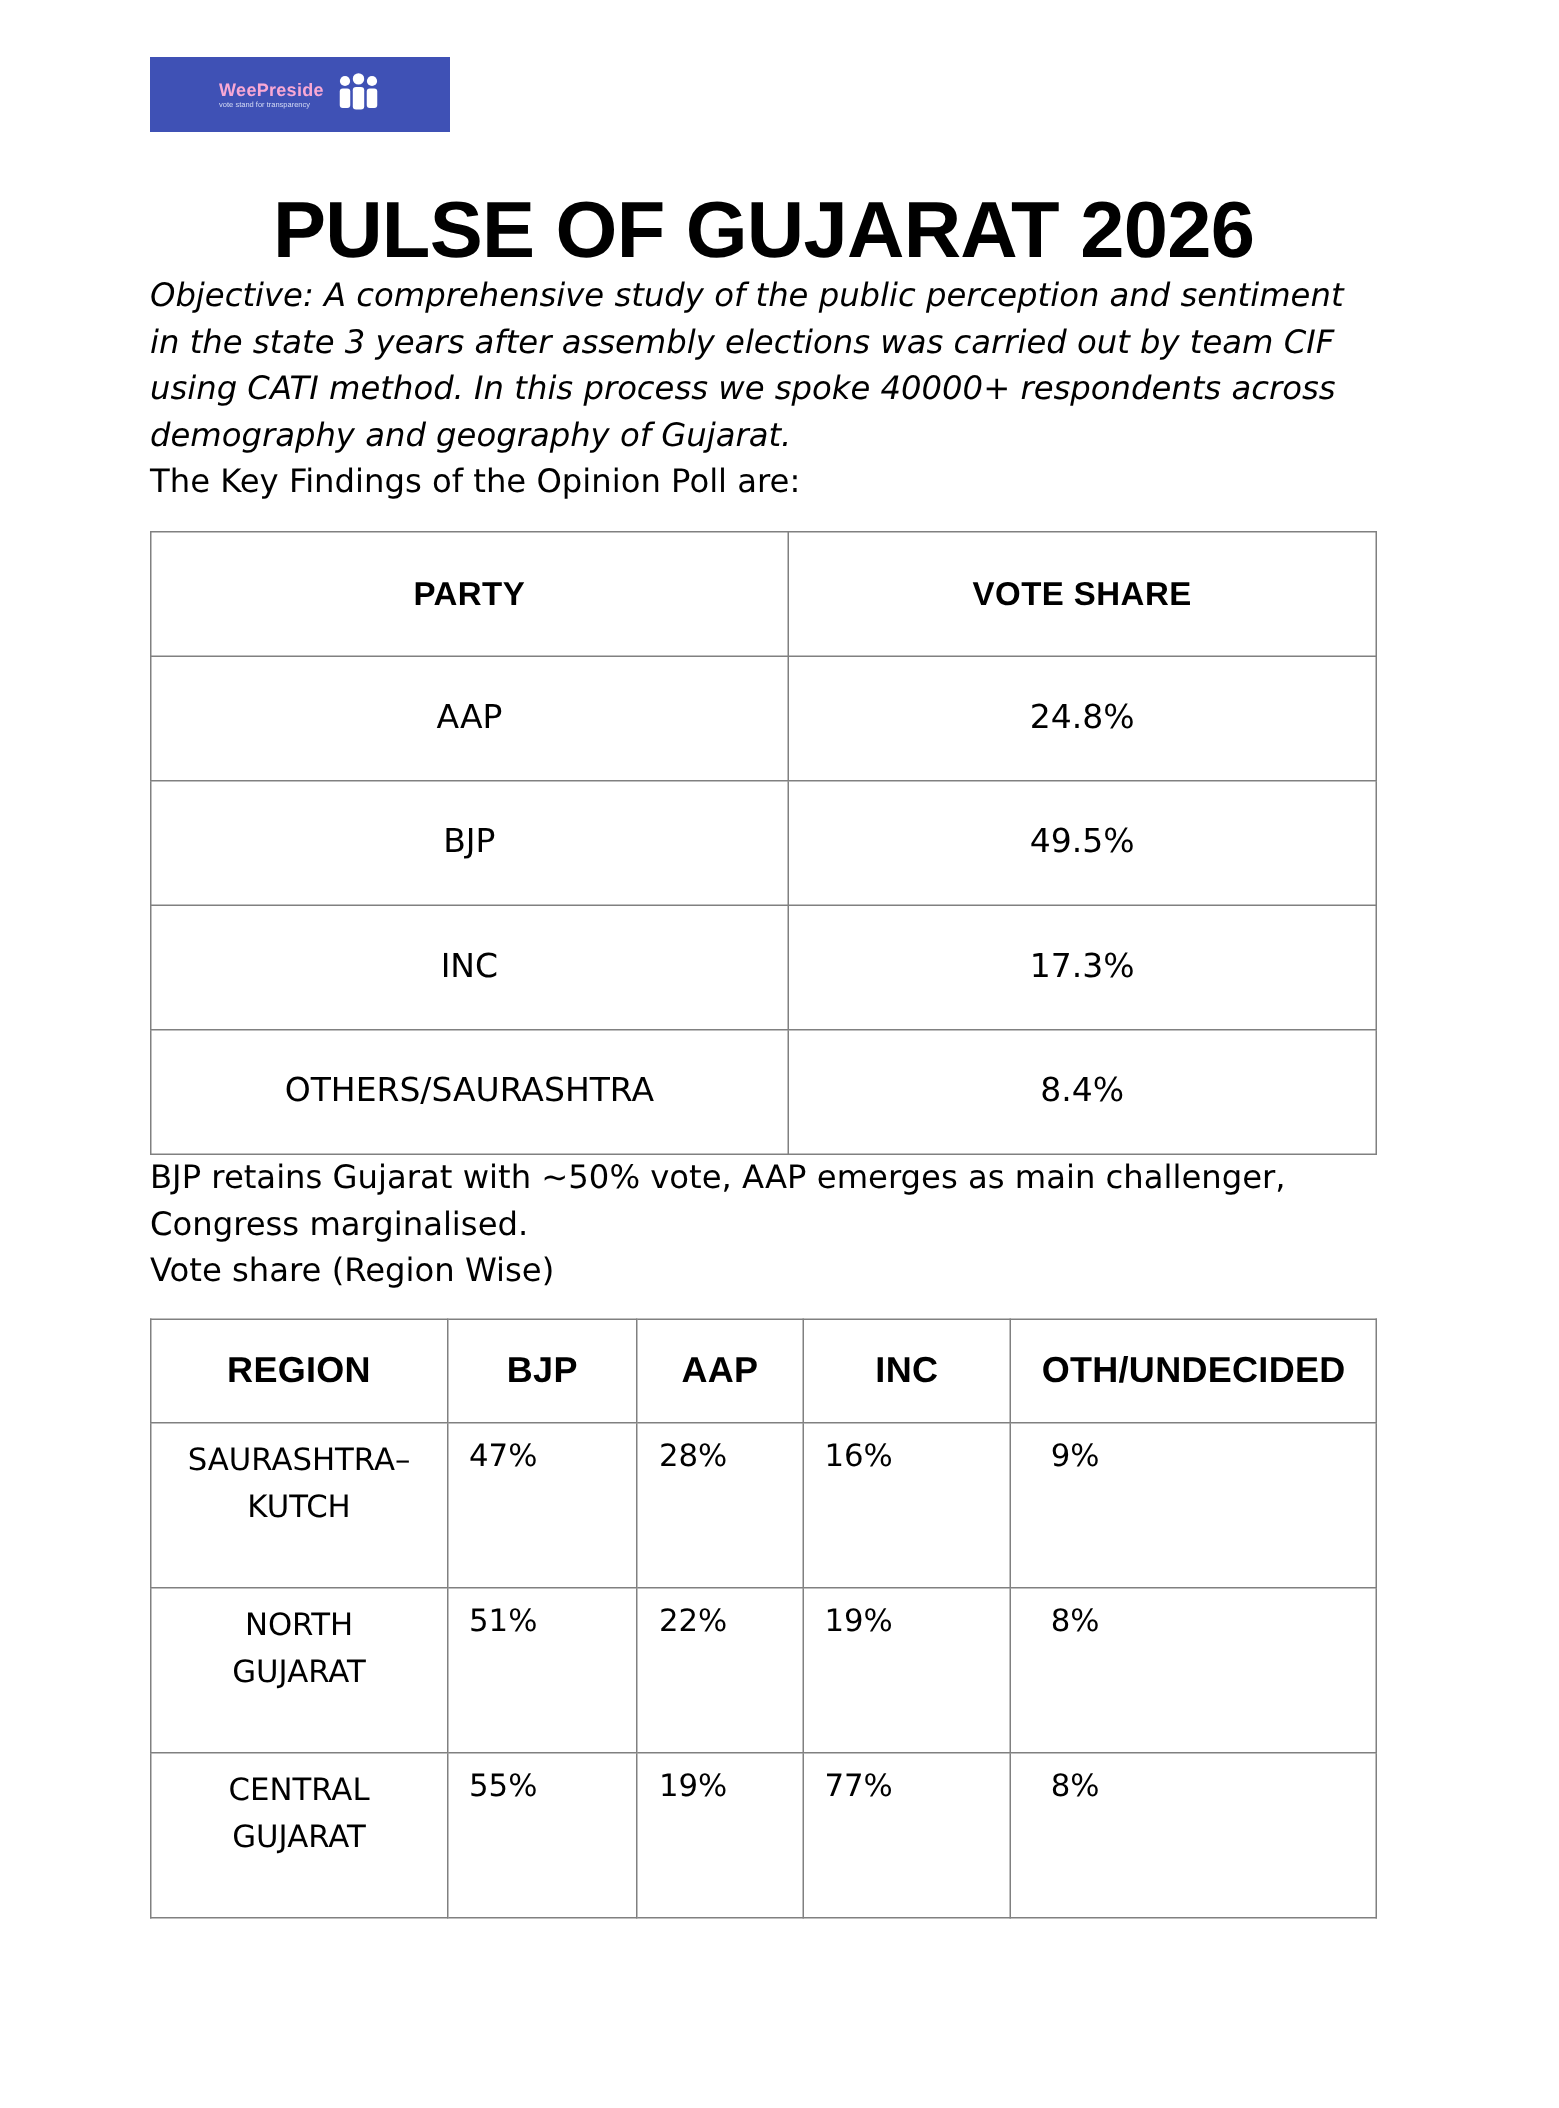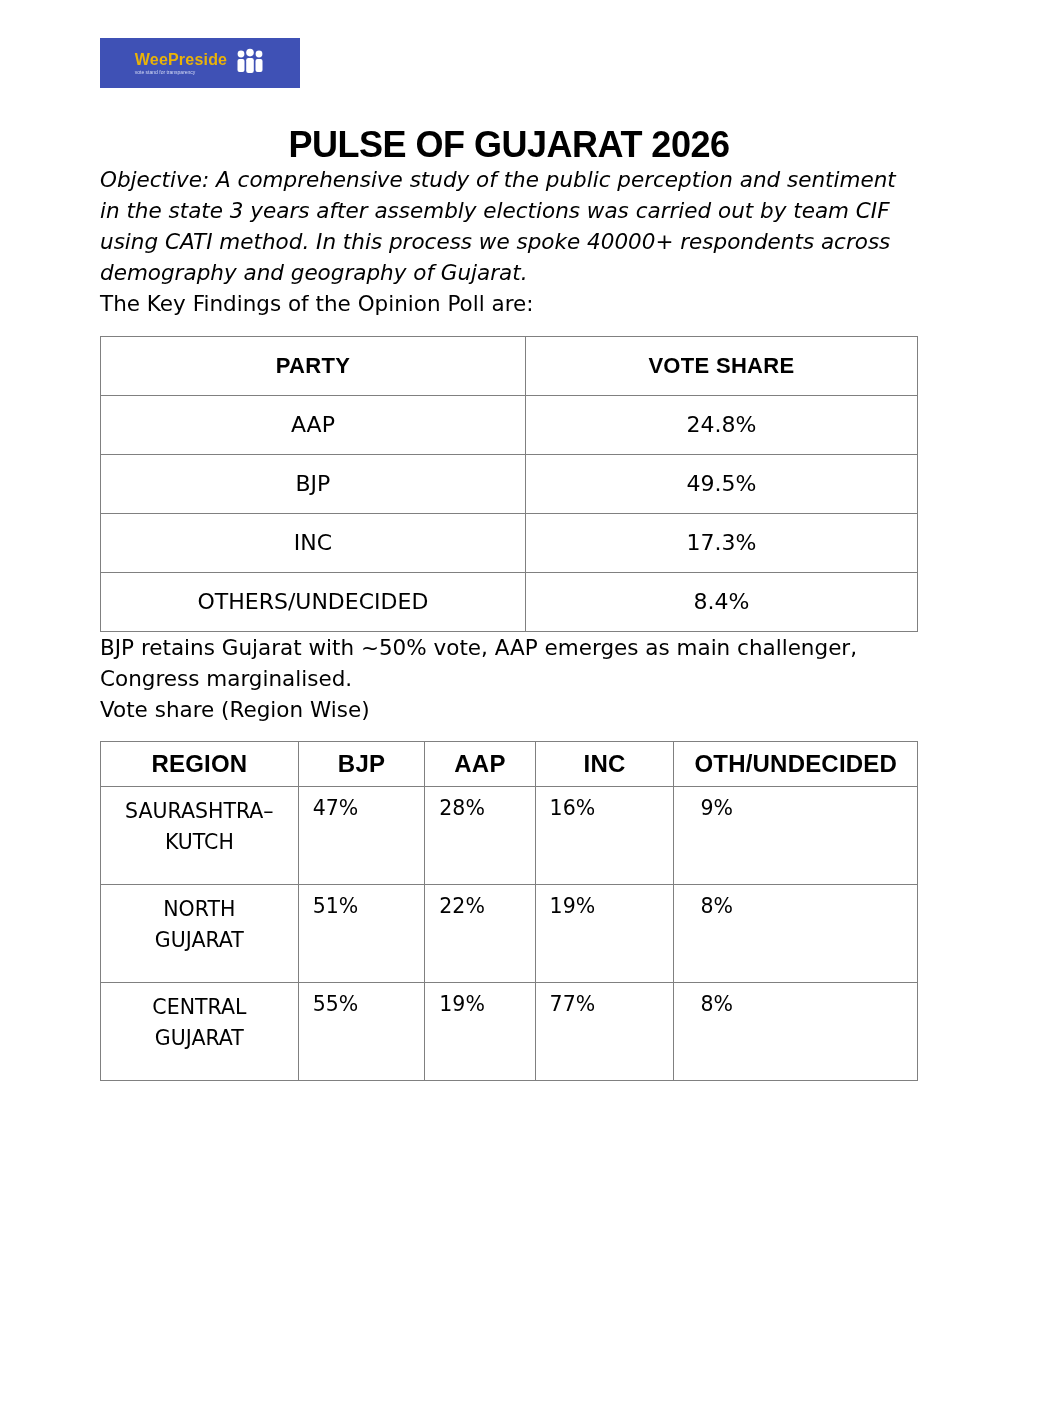--- a/index.html
+++ b/index.html
@@ -38,39 +38,39 @@
     justify-content: center;
     gap: 8px;
   }
   .logo-text-wrap {
     display: flex;
     flex-direction: column;
     align-items: flex-start;
     line-height: 1;
   }
   .logo-name {
-    color: #eab308;
-    font-size: 16px;
+    color: #f9a8d4;
+    font-size: 12px;
     font-weight: bold;
     letter-spacing: 0.2px;
     font-family: "Liberation Sans", sans-serif;
   }
   .logo-tag {
     color: #d6dcf5;
     font-size: 5px;
     margin-top: 2px;
     font-family: "Liberation Sans", sans-serif;
   }
   .logo-mark {
     display: block;
   }
   
   h1.title {
     font-family: "Liberation Sans", sans-serif;
-    font-size: 36px;
+    font-size: 53px;
     font-weight: bold;
     letter-spacing: -0.5px;
     text-align: center;
     margin: 38px 0 0 0;
     padding: 0;
     line-height: 1.05;
   }
   
   p.body-text {
     font-size: 21.5px;
@@ -98,21 +98,21 @@
     border-collapse: collapse;
     margin-top: 16px;
     width: 100%;
     table-layout: fixed;
   }
   table td, table th {
     border: 1.5px solid #808080;
     text-align: center;
     font-weight: normal;
     font-size: 21px;
-    padding: 0;
+    padding: 12px;
   }
   
   .party-table th {
     font-family: "Liberation Sans", sans-serif;
     font-weight: bold;
     font-size: 22px;
     height: 58px;
     letter-spacing: 0.3px;
   }
   .party-table td {
@@ -204,21 +204,21 @@
         </tr>
         <tr>
           <td>BJP</td>
           <td>49.5%</td>
         </tr>
         <tr>
           <td>INC</td>
           <td>17.3%</td>
         </tr>
         <tr>
-          <td>OTHERS/UNDECIDED</td>
+          <td>OTHERS/SAURASHTRA</td>
           <td>8.4%</td>
         </tr>
       </tbody>
     </table>
 
     <p class="body-text summary">BJP retains Gujarat with ~50% vote, AAP emerges as main challenger, Congress marginalised.</p>
 
     <p class="body-text region-caption">Vote share (Region Wise)</p>
 
     <table class="region-table">

